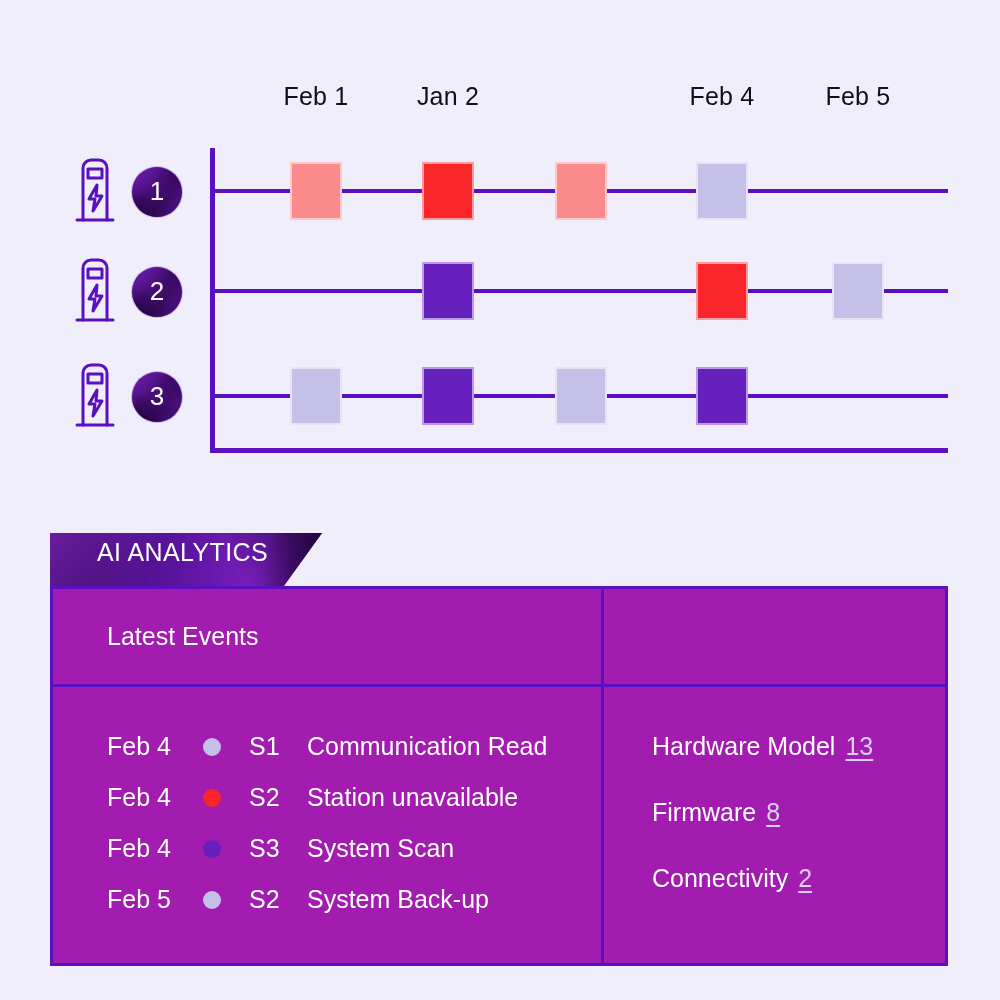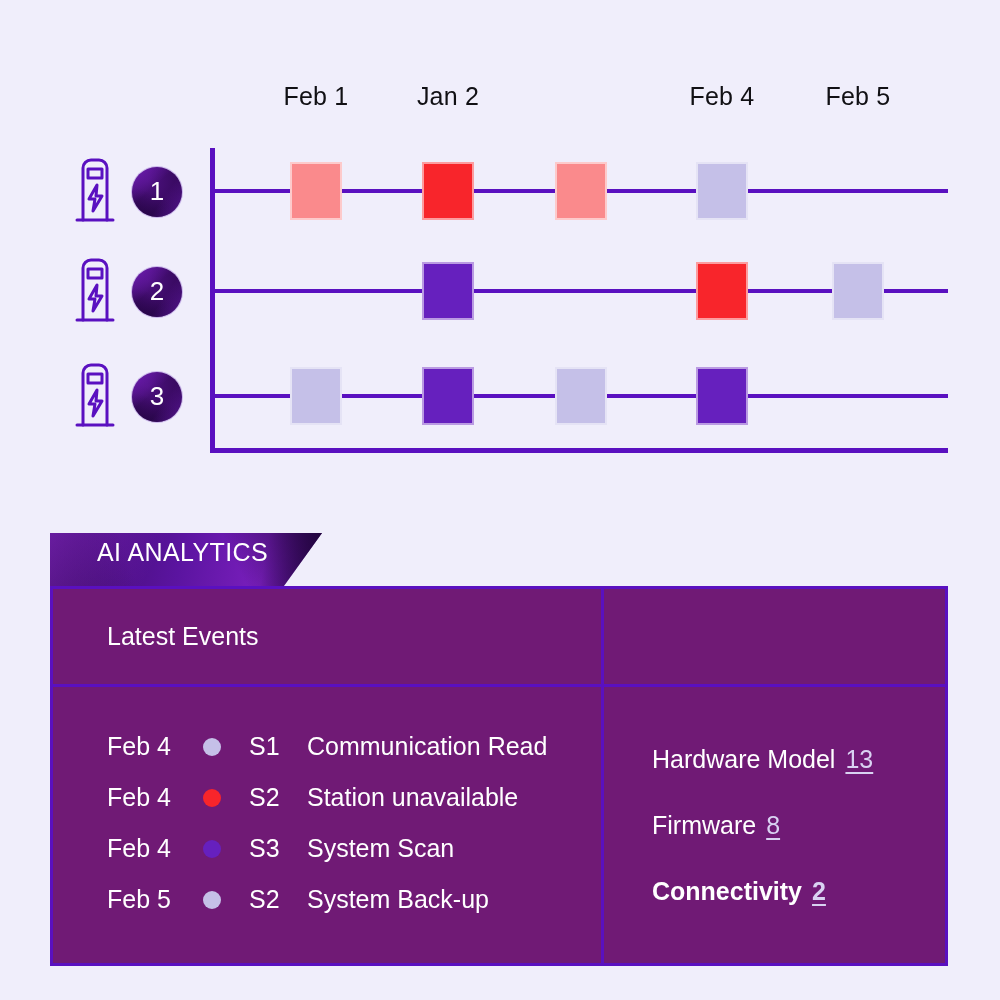--- a/index.html
+++ b/index.html
@@ -162,21 +162,21 @@
     font-size: 25px;
     letter-spacing: 0.4px;
     z-index: 2;
   }
 
   .panel-table {
     position: relative;
     width: 898px;
     border: 3px solid #5a10c0;
     box-sizing: border-box;
-    background: #701a75;
+    background: #a21caf;
   }
   .table-header {
     display: flex;
     height: 95px;
     border-bottom: 3px solid #5a10c0;
   }
   .table-body-row {
     display: flex;
   }
   .col-left {
@@ -215,31 +215,31 @@
     width: 18px;
     height: 18px;
     border-radius: 50%;
     flex: 0 0 auto;
     margin: 0 28px 0 12px;
   }
   .ev-station { width: 58px; flex: 0 0 auto; }
   .ev-desc { flex: 1 1 auto; }
 
   .causes-list {
-    padding: 47px 0 38px 48px;
+    padding: 34px 0 38px 48px;
   }
   .cause-row {
     height: 51px;
     display: flex;
     align-items: center;
     color: #ffffff;
     font-size: 25px;
     margin-bottom: 15px;
   }
-  .cause-row:last-child { margin-bottom: 0; font-weight: bold; }
+  .cause-row:last-child { margin-bottom: 0; }
   .cause-count {
     margin-left: 10px;
     color: #d9d2f2;
     text-decoration: underline;
     text-underline-offset: 4px;
   }
 </style>
 </head>
 <body>
 

